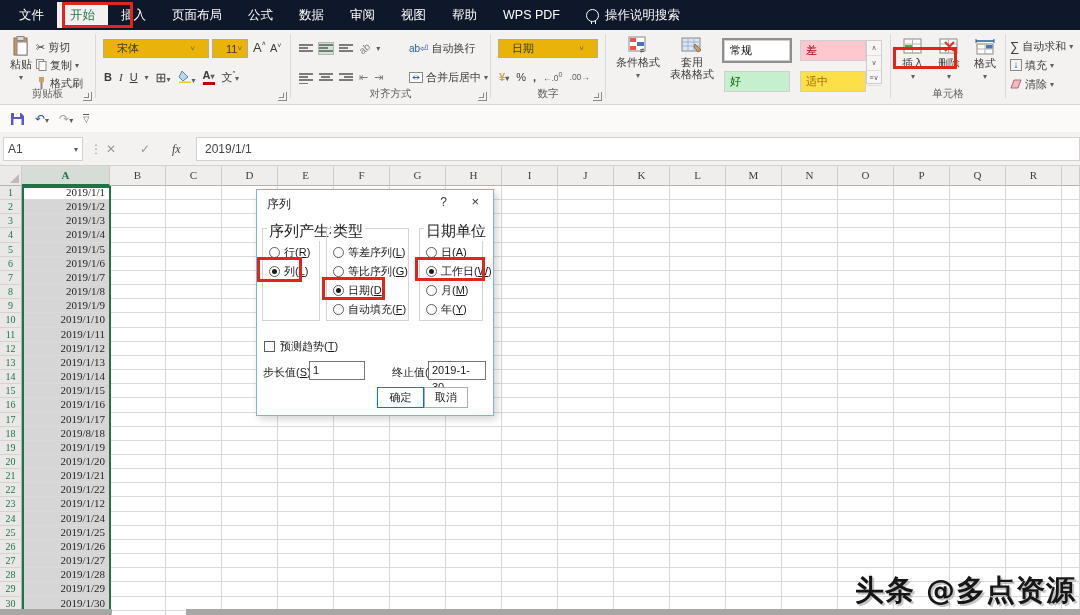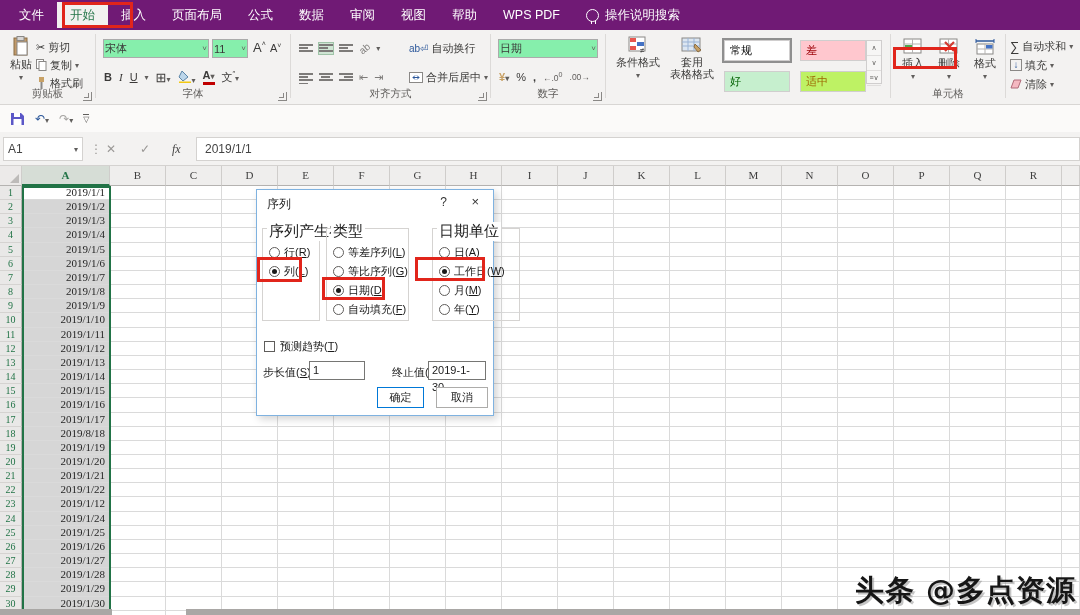--- a/index.html
+++ b/index.html
@@ -2,21 +2,21 @@
 <html><head>
 <meta charset="utf-8">
 <style>
   * { margin:0; padding:0; box-sizing:border-box; }
   html,body { background:#fff; }
   #app { position:relative; width:1080px; height:615px; overflow:hidden;
          font-family:"Liberation Sans", sans-serif; background:#fff; }
 
   
   .tabbar { position:absolute; left:0; top:0; width:1080px; height:30px;
-            background:#701a75; display:flex; align-items:center; color:#fff; font-size:12.5px; }
+            background:#0f172a; display:flex; align-items:center; color:#fff; font-size:12.5px; }
   .tab { height:30px; line-height:30px; padding:0 13px; white-space:nowrap; cursor:default; }
   .tab-file { margin-left:6px; }
   .tab-active { background:#f2f1f0; color:#217346; height:26px; line-height:26px; margin-top:2px; }
   .tab-search { display:flex; align-items:center; gap:6px; }
   .bulb { width:13px; height:13px; border:1.2px solid #fff; border-radius:50%; position:relative; display:inline-block; }
   .bulb::after { content:""; position:absolute; left:4px; top:11px; width:3px; height:3px; border-left:1.2px solid #fff; border-right:1.2px solid #fff;}
 
   
   .ribbon { position:absolute; left:0; top:30px; width:1080px; height:75px;
             background:#f3f2f1; border-bottom:1px solid #d8d6d4; font-size:11px; color:#3b3a39; }
@@ -24,22 +24,22 @@
   .rdivider { position:absolute; top:4px; height:64px; width:1px; background:#dcdad8; }
   .glabel { position:absolute; bottom:3px; width:100%; text-align:center; font-size:10.5px; color:#605e5c; }
   .launcher { position:absolute; bottom:3px; right:3px; width:9px; height:9px;
               border-right:1px solid #8a8886; border-bottom:1px solid #8a8886; }
   .launcher::after { content:""; position:absolute; right:2px; bottom:2px; width:4px; height:4px;
               border-right:1px solid #8a8886; border-bottom:1px solid #8a8886; }
   .caret { font-size:8px; color:#605e5c; }
   .bigbtn { display:flex; flex-direction:column; align-items:center; justify-content:flex-start;
             gap:2px; text-align:center; line-height:12px; }
   .smallrow { display:flex; align-items:center; gap:3px; height:18px; white-space:nowrap; }
-  .combo { background:#86efac; border:1px solid #ababab; height:19px; display:flex; align-items:center;
-           justify-content:space-between; padding:0 1px; }
+  .combo { background:#eab308; border:1px solid #ababab; height:19px; display:flex; align-items:center;
+           justify-content:space-between; padding:0 13px; }
   .ic { display:inline-flex; align-items:center; justify-content:center; }
 
   
   .bars { display:inline-block; width:14px; height:11px; }
   .bars i { display:block; height:1.6px; background:#7d7b79; margin-top:1.6px; }
   .bars .short { width:9px; }
   .b-sel { background:#cfe5d4; outline:1px solid #9fc3a8; }
 
   
   .sg-item { width:66px; height:21px; border:1px solid #d0cece; font-size:11px; line-height:19px;
@@ -85,32 +85,32 @@
   
   .dialog { position:absolute; left:256px; top:189px; width:238px; height:227px; background:#fff;
             border:1px solid #7fb2e0; box-shadow:3px 3px 8px rgba(0,0,0,.18); z-index:20; font-size:11px; color:#1a1a1a;}
   .dtitle { position:absolute; left:10px; top:6px; font-size:12px; }
   .dhelp { position:absolute; right:46px; top:5px; font-size:12px; color:#333; }
   .dclose { position:absolute; right:14px; top:4px; font-size:13px; color:#333; }
   .fieldset { position:absolute; top:38px; height:93px; border:1px solid #d5d3d1; }
   .legend { position:absolute; top:-7px; left:4px; background:#fff; padding:0 2px; font-size:15px; white-space:nowrap;}
   .fs1 { left:5px;  width:58px; }
   .fs2 { left:69px; width:83px; }
-  .fs3 { left:175px;width:88px; }
+  .fs3 { left:162px;width:64px; }
   .radio-row { position:absolute; left:6px; display:flex; align-items:center; gap:4px; white-space:nowrap; }
   .radio { width:11px; height:11px; border:1px solid #5f5d5b; border-radius:50%; background:#fff; position:relative; flex:none;}
   .radio.on::after { content:""; position:absolute; left:2px; top:2px; width:5px; height:5px; border-radius:50%; background:#1a1a1a; }
   .chk-row { position:absolute; left:7px; top:149px; display:flex; align-items:center; gap:5px; }
   .chk { width:11px; height:11px; border:1px solid #5f5d5b; background:#fff; flex:none;}
   .dlabel { position:absolute; font-size:11px; }
   .dinput { position:absolute; height:19px; border:1px solid #767674; background:#fff; font-size:11px;
             padding:0 3px; line-height:17px; }
   .dbtn { position:absolute; top:197px; height:21px; text-align:center; line-height:19px; background:#fff; font-size:11px;}
   .dbtn-ok { left:120px; width:47px; border:1px solid #0078d7; }
-  .dbtn-cancel { left:179px; width:52px; border:1px solid #adacaa; }
+  .dbtn-cancel { left:167px; width:44px; border:1px solid #adacaa; }
 
   
   .redframe { position:absolute; border:3px solid #e1251b; z-index:40; pointer-events:none; }
   .watermark { position:absolute; right:4px; top:571px; z-index:30; font-family:"DejaVu Sans", sans-serif;
                font-weight:bold; font-size:29px; color:#161616; letter-spacing:1px;
                text-shadow:2px 2px 0 rgba(150,150,150,.55); }
   .bstrip { position:absolute; top:609px; height:6px; background:#a9a7a5; z-index:6; }
   u { text-decoration:underline; }
   svg { display:block; }
 </style>
@@ -208,21 +208,20 @@
           <span class="ic">
             <svg width="14" height="13">
                 <path d="M4 1 L10 7 L5 11 L1 7 Z" fill="#bcd6ea" stroke="#5b85a8"></path>
                 <rect x="1" y="11.5" width="12" height="1.8" fill="#f2c811"></rect>
               </svg>
           </span><span class="caret">▾</span>
         </span>
         <span style="font-weight:bold;border-bottom:3px solid #c00000;line-height:11px">A<span class="caret" style="border:none">▾</span></span>
         <span style="font-size:11px">文<span style="font-size:7px;vertical-align:top">″</span><span class="caret">▾</span></span>
       </div>
-      <div class="glabel">字体</div>
       <div class="launcher"></div>
     </div>
 
     <div class="rgroup" style="left:291px;width:199px">
       <div class="smallrow" style="position:absolute;left:8px;top:9px;gap:6px">
         <span class="bars">
             <i></i>
             <i class="short"></i>
             <i></i>
           </span>
@@ -315,21 +314,21 @@
               <path d="M14 8 l6 6 -3 2 -4 -5 z" fill="#c8a165" stroke="#8a6d45"></path>
             </svg>
         </span>
         <span>套用
 表格格式</span>
       </div>
       <div style="position:absolute;left:118px;top:10px;display:grid;grid-template-columns:66px 66px;gap:10px">
         <div class="sg-item sg-sel" style="background: rgb(255, 255, 255); color: rgb(0, 0, 0);">常规</div>
         <div class="sg-item" style="background: rgb(255, 199, 206); color: rgb(156, 0, 6);">差</div>
         <div class="sg-item" style="background: rgb(198, 239, 206); color: rgb(0, 97, 0);">好</div>
-        <div class="sg-item" style="background: #bef264; color: rgb(156, 101, 0);">适中</div>
+        <div class="sg-item" style="background: #fde047; color: rgb(156, 101, 0);">适中</div>
       </div>
       <div class="sg-scroll" style="position:absolute;left:260px;top:10px">
         <span>∧</span>
         <span>∨</span>
         <span>≡∨</span>
       </div>
     </div>
 
     <div class="rgroup" style="left:891px;width:114px">
       <div class="bigbtn" style="position:absolute;left:6px;top:8px;width:32px">

